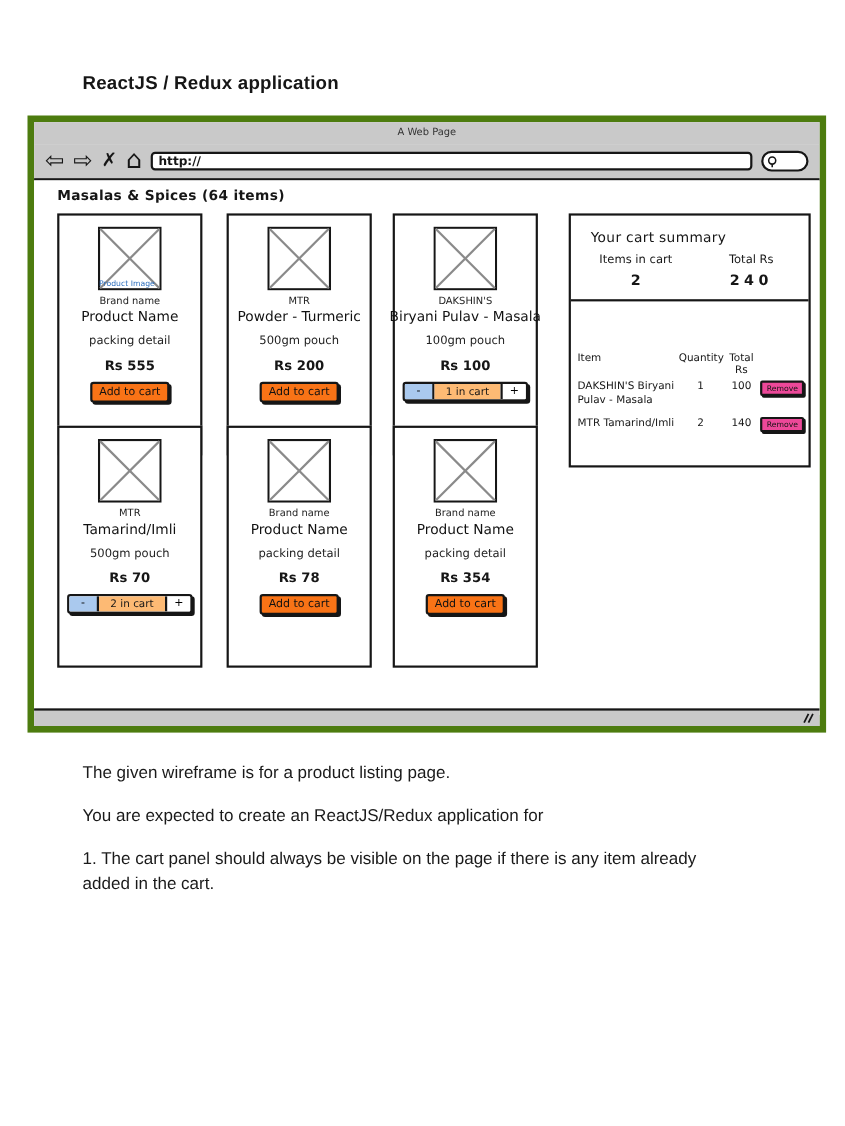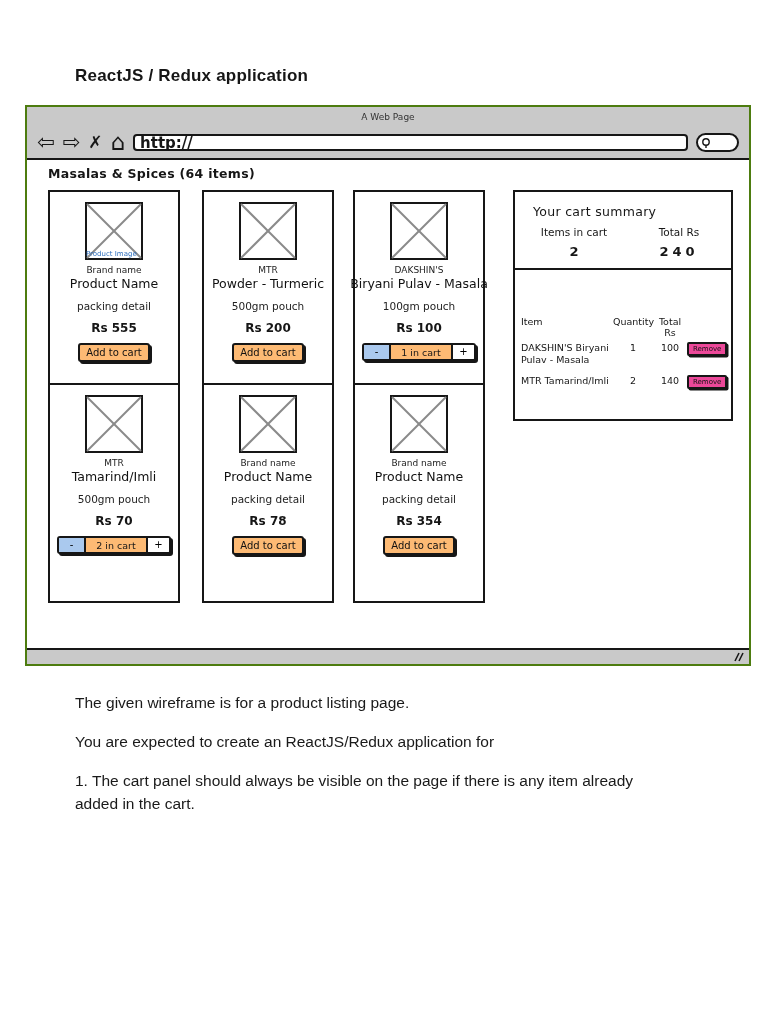--- a/index.html
+++ b/index.html
@@ -3,51 +3,51 @@
 <meta charset="utf-8">
 <style>
   * { margin:0; padding:0; box-sizing:border-box; }
   html,body { width:768px; height:1024px; background:#ffffff; overflow:hidden; }
   body { position:relative; font-family:"Liberation Sans", sans-serif; color:#161616; }
 
   .doc-title { position:absolute; left:75px; top:66px; font-size:17px; font-weight:bold; letter-spacing:.2px; }
 
   
   .browser { position:absolute; left:25px; top:105px; width:726px; height:561px;
-             border:2px solid #4d7c0f; background:#fff;
+             border:6px solid #4d7c0f; background:#fff;
              font-family:"DejaVu Sans", sans-serif; }
   .titlebar { height:20px; background:#c9c9c9; display:flex; align-items:center; justify-content:center;
               font-size:9px; color:#333; }
   .toolbar { height:33px; background:#c9c9c9; border-bottom:2px solid #161616;
              display:flex; align-items:center; padding:0 10px; gap:8px; }
   .navicon { font-size:21px; line-height:1; color:#161616; cursor:default; }
   .close-x { font-size:17px; font-weight:bold; }
   .home-i  { font-size:23px; }
   .urlbar { flex:1; height:17px; background:#fff; border:2px solid #161616; border-radius:4px;
-            display:flex; align-items:center; padding:0 5px; font-size:15px; font-weight:bold; }
+            display:flex; align-items:center; padding:0 5px; font-size:11px; font-weight:bold; }
   .search-pill { width:43px; height:19px; background:#fff; border:2px solid #161616; border-radius:10px;
                  display:flex; align-items:center; padding-left:3px; }
 
   .content { position:relative; height:486px; background:#fff; }
   .listing-heading { position:absolute; left:21px; top:6px; font-size:12.5px; font-weight:bold; letter-spacing:.3px; }
 
   
   .card { position:absolute; width:132px; height:220px; border:2px solid #161616; background:#fff;
           display:flex; flex-direction:column; align-items:center; text-align:center; }
   .c0 { left:21px;  top:30px; }  .c1 { left:175px; top:30px; }  .c2 { left:326px; top:30px; }
   .c3 { left:21px;  top:223px; } .c4 { left:175px; top:223px; } .c5 { left:326px; top:223px; }
   .imgph { position:relative; width:58px; height:58px; margin-top:10px; }
   .imgph svg { display:block; }
   .img-label { position:absolute; left:1px; bottom:2px; font-size:7px; color:#2e6fbd; white-space:nowrap; }
   .brand   { margin-top:5px; font-size:9px; color:#222; }
   .pname   { margin-top:1px; font-size:12.5px; color:#111; white-space:nowrap; }
   .packing { margin-top:9px; font-size:10.5px; color:#222; }
   .price   { margin-top:9px; font-size:12px; font-weight:bold; }
   .add-btn { margin-top:8px; font-family:"DejaVu Sans", sans-serif; font-size:10px; color:#111;
-             background:#fdba74; border:2px solid #161616; border-radius:3px; padding:2px 6px;
+             background:#f97316; border:2px solid #161616; border-radius:3px; padding:2px 6px;
              box-shadow:2px 2px 0 #161616; cursor:pointer; }
   .stepper { margin-top:8px; width:114px; height:18px; display:flex; border:2px solid #161616;
              border-radius:3px; box-shadow:2px 2px 0 #161616; overflow:hidden; background:#fff; }
   .step-minus { width:27px; background:#aac9ee; border:none; border-right:2px solid #161616;
                 font-size:10px; line-height:1; cursor:pointer; font-family:"DejaVu Sans",sans-serif; }
   .step-label { flex:1; font-size:9.5px; display:flex; align-items:center; justify-content:center; background:#fdba74; }
   .step-plus  { width:23px; background:#fff; border:none; border-left:2px solid #161616;
                 font-size:10px; line-height:1; cursor:pointer; font-family:"DejaVu Sans",sans-serif; }
 
   

